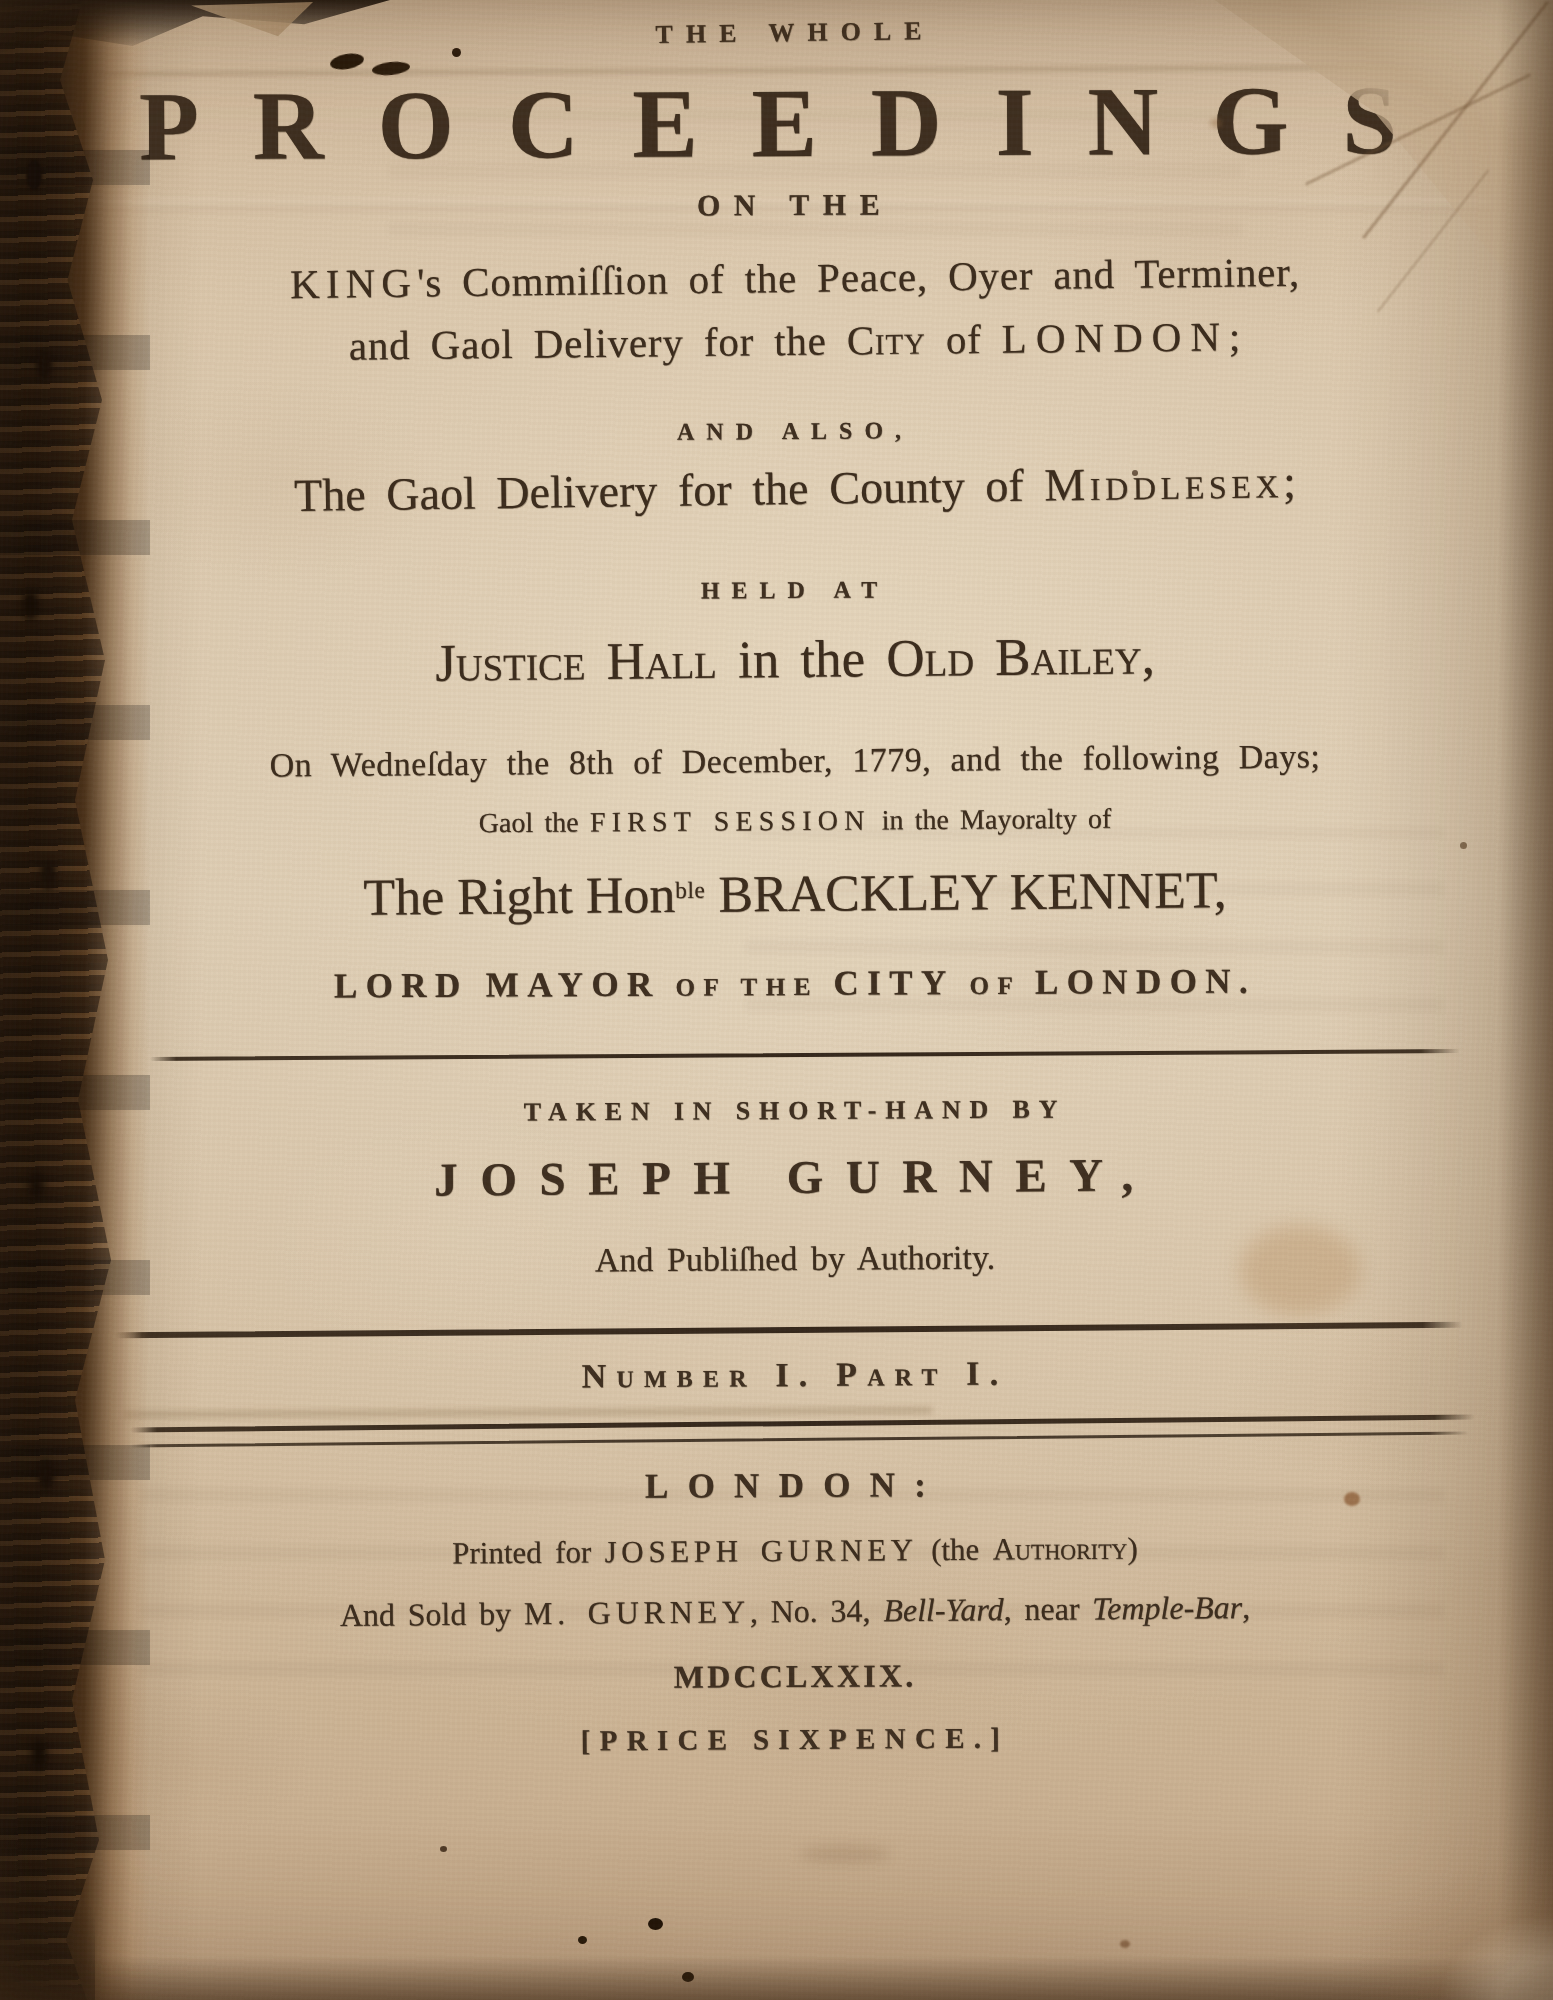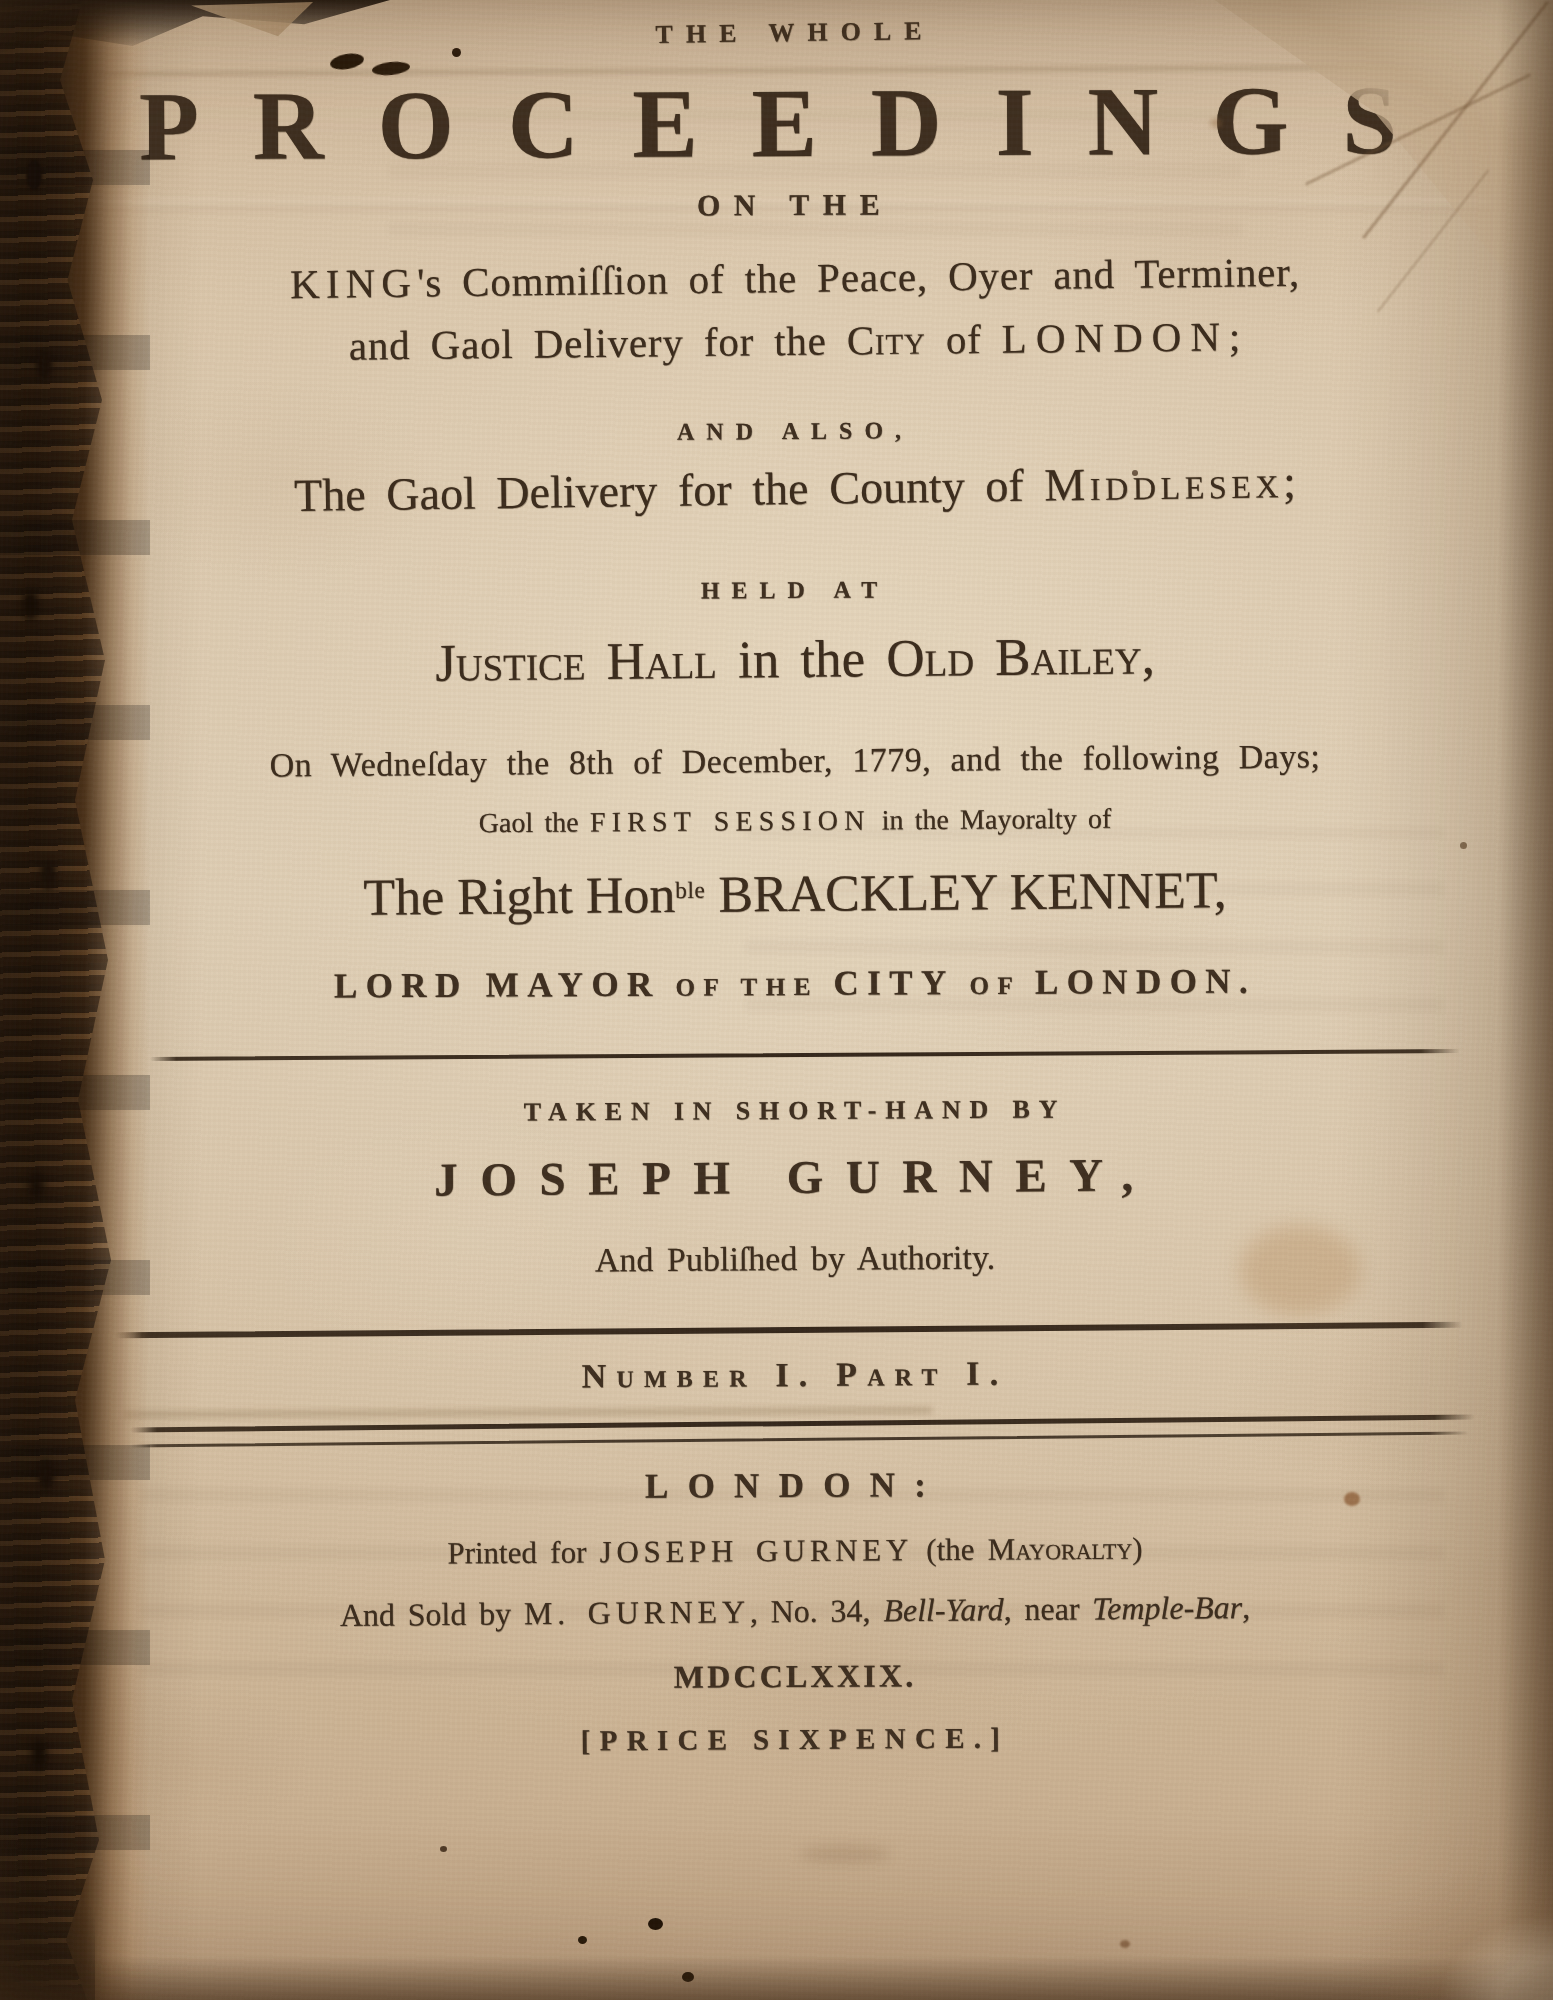--- a/index.html
+++ b/index.html
@@ -174,21 +174,21 @@
 
       <div class="rule rule2"></div>
 
       <div class="line hd sc l-number">Number I. Part I.</div>
 
       <div class="rule drule-a"></div>
       <div class="rule drule-b"></div>
 
       <div class="line hd l-loncity">LONDON:</div>
 
-      <div class="line l-printed"><span>Printed for </span><span class="ls15">JOSEPH GURNEY</span><span> (the </span><span class="sc">Mayoralty</span><span>)</span></div>
+      <div class="line l-printed"><span>Printed for </span><span class="ls15">JOSEPH GURNEY</span><span> (the </span><span class="sc">Authority</span><span>)</span></div>
 
       <div class="line l-sold"><span>And Sold by </span><span class="ls15">M. GURNEY</span><span>, No. 34, </span><span class="it">Bell-Yard</span><span>, near </span><span class="it">Temple-Bar</span><span>,</span></div>
 
       <div class="line hd l-year">MDCCLXXIX.</div>
       <div class="line hd l-price">[PRICE SIXPENCE.]</div>
     </div>
 
     <div class="stain st1"></div>
     <div class="stain st2"></div>
     <div class="stain st3"></div>

